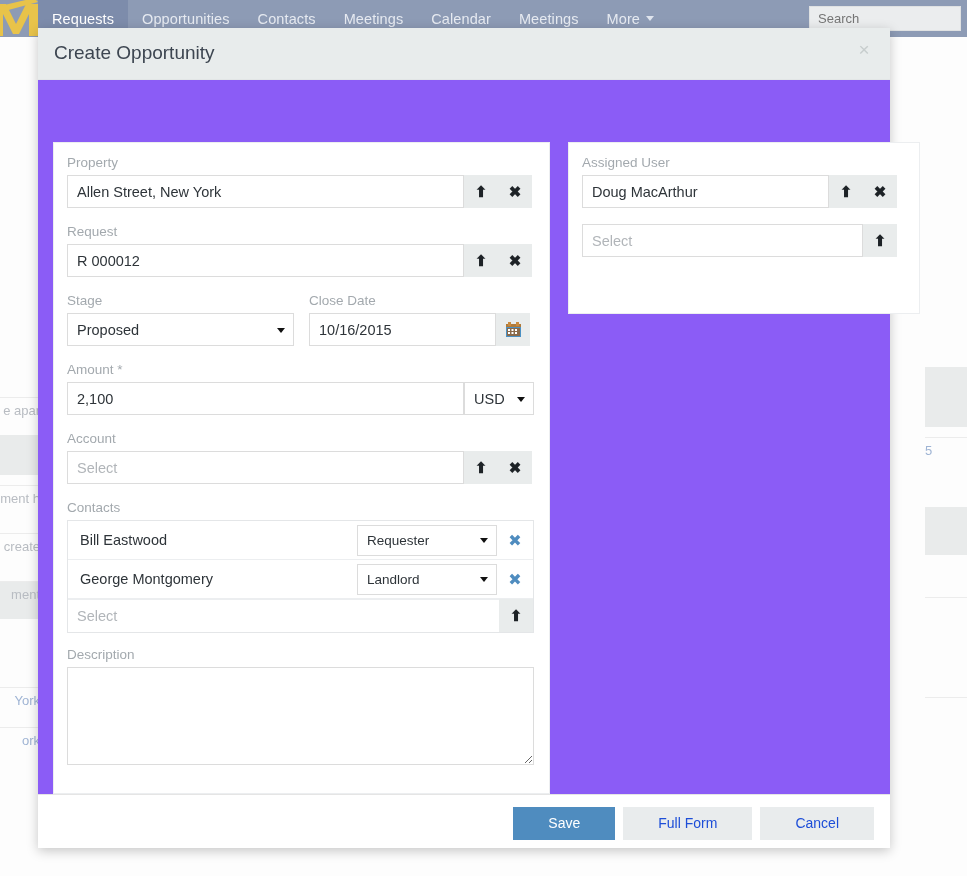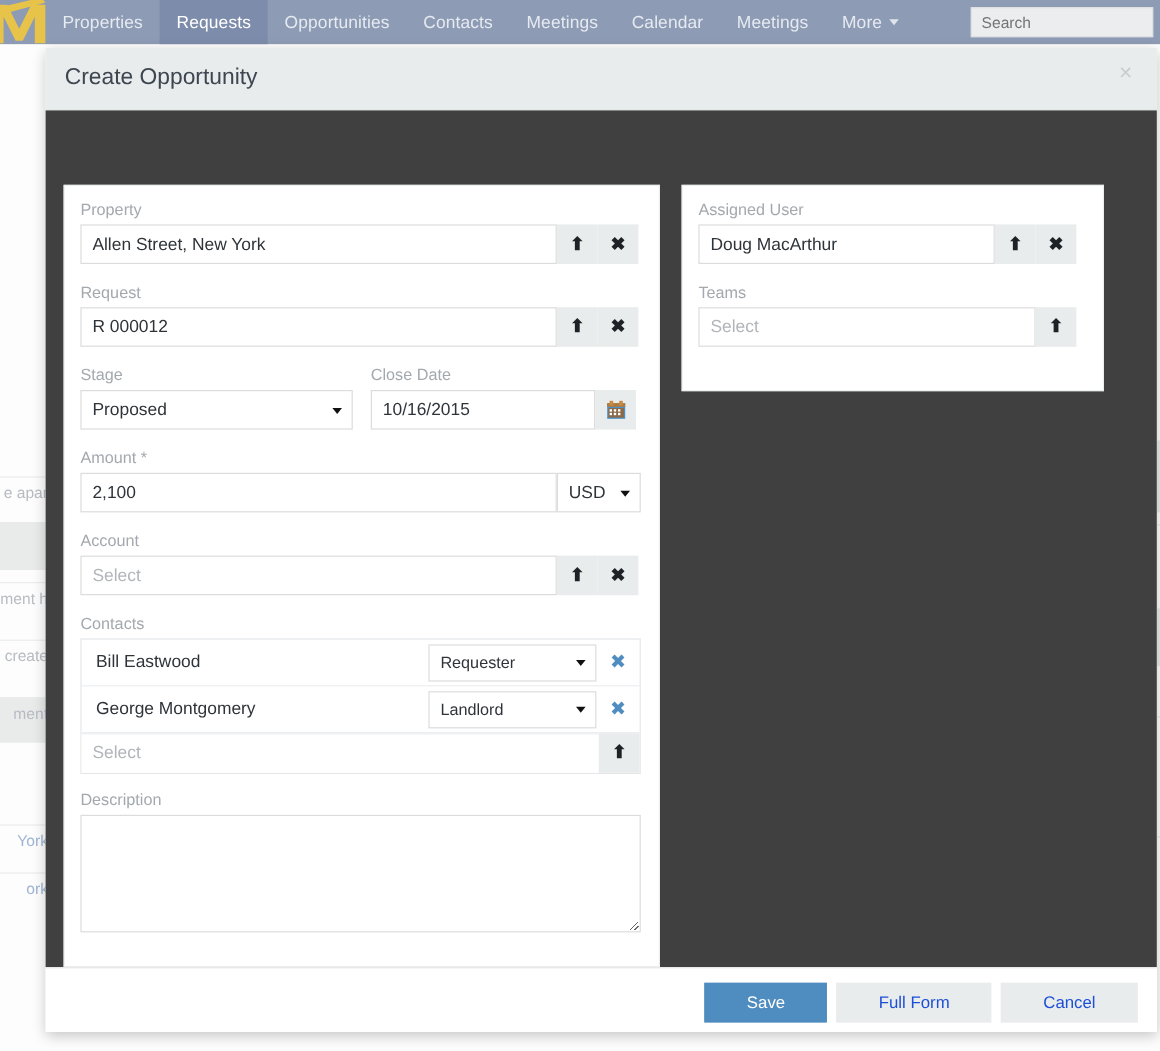--- a/index.html
+++ b/index.html
@@ -79,24 +79,23 @@
     padding-top: 5px;
   }
   .bg-row.shade { background: #e9ebeb; }
   .bg-row.link { color: #9fb4d4; }
   .bg-blank { position: absolute; left: 0; width: 100%; background: #e9ebeb; }
 
   
   .modal {
     position: absolute;
     left: 38px; top: 28px;
-    width: 926px; height: 820px;
+    width: 852px; height: 820px;
     background: #ffffff;
     box-shadow: 0 3px 11px rgba(0,0,0,.22);
-    margin-top: 12px;
   }
   .modal-header {
     position: relative;
     height: 52px;
     background: #e8ecec;
     border-bottom: 1px solid #e2e6e6;
   }
   .modal-title {
     position: absolute; left: 16px; top: 14px;
     font-size: 19px;
@@ -108,21 +107,21 @@
     line-height: 22px; text-align: center;
     color: #c7cdcd;
     font-size: 19px;
     cursor: pointer;
     background: transparent; border: 0;
     font-family: "Liberation Sans", sans-serif;
   }
   .modal-body {
     position: relative;
     height: 714px;
-    background: #404040;
+    background: #8b5cf6;
     padding: 16px;
   }
   .modal-footer {
     position: relative;
     height: 53px;
     border-top: 1px solid #e5e5e5;
     background: #ffffff;
   }
   .footer-buttons {
     position: absolute; right: 16px; top: 12px;
@@ -243,23 +242,20 @@
 <div id="page">
 
   <div class="navbar">
     <div class="brand">
       <svg width="60" height="42" viewBox="0 0 60 42">
         <path d="M2 38 L2 6 L14 6 L24 26 L34 6 L46 6 L46 38 L37 38 L37 16 L27 36 L21 36 L11 16 L11 38 Z" fill="#e8c34a"></path>
         <path d="M0 10 L42 0 L46 4 L2 16 Z" fill="#e8c34a"></path>
       </svg>
     </div>
 
-    <div class="nav-item">
-      <span>Properties</span>
-    </div>
     <div class="nav-item active">
       <span>Requests</span>
     </div>
     <div class="nav-item">
       <span>Opportunities</span>
     </div>
     <div class="nav-item">
       <span>Contacts</span>
     </div>
     <div class="nav-item">
@@ -444,21 +440,20 @@
           <div class="addon">
             <span class="arrow-up-glyph">⬆</span>
           </div>
           <div class="addon">
             <span class="x-glyph">✖</span>
           </div>
         </div>
       </div>
 
       <div class="field" style="left:13px; top:81px;">
-        <span class="flabel">Teams</span>
         <div class="ctl-row">
           <input class="txt" style="width: 281px;" type="text" placeholder="Select">
           <div class="addon">
             <span class="arrow-up-glyph">⬆</span>
           </div>
         </div>
       </div>
 
     </div>
 

